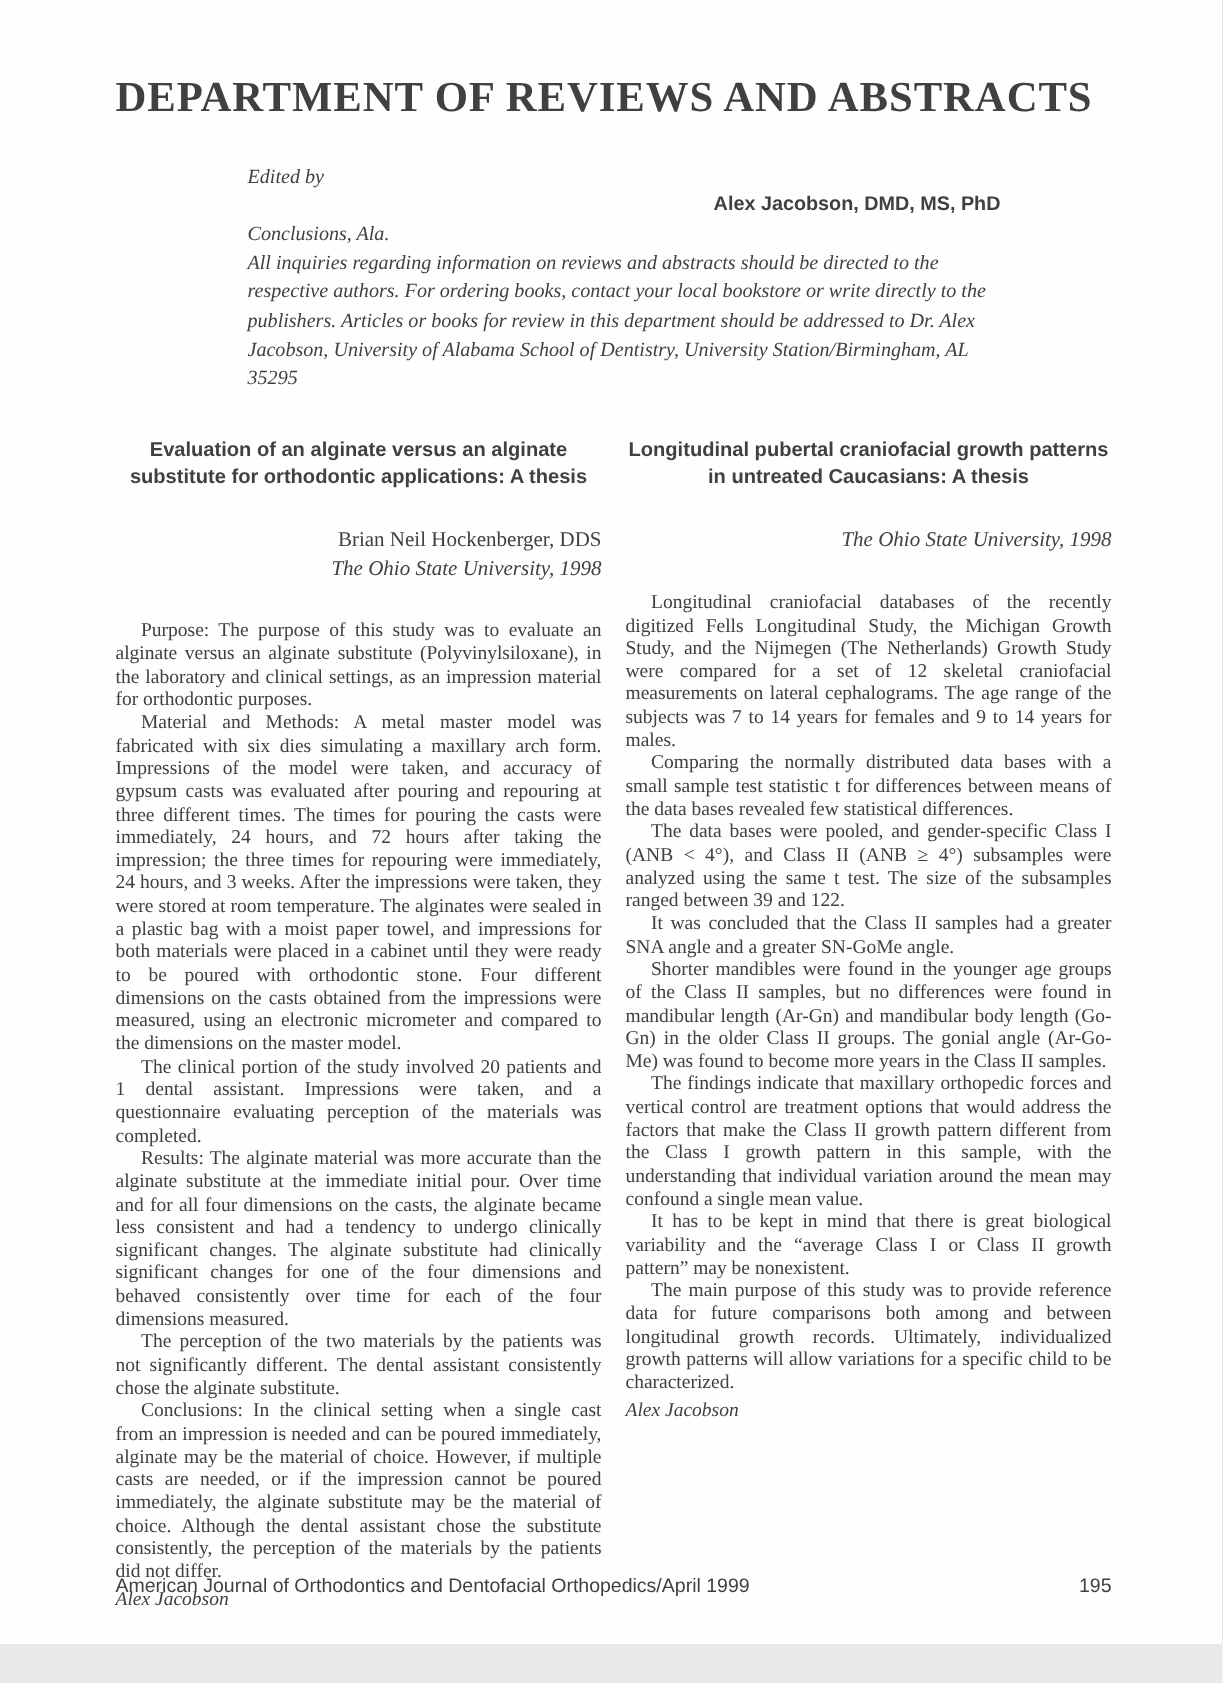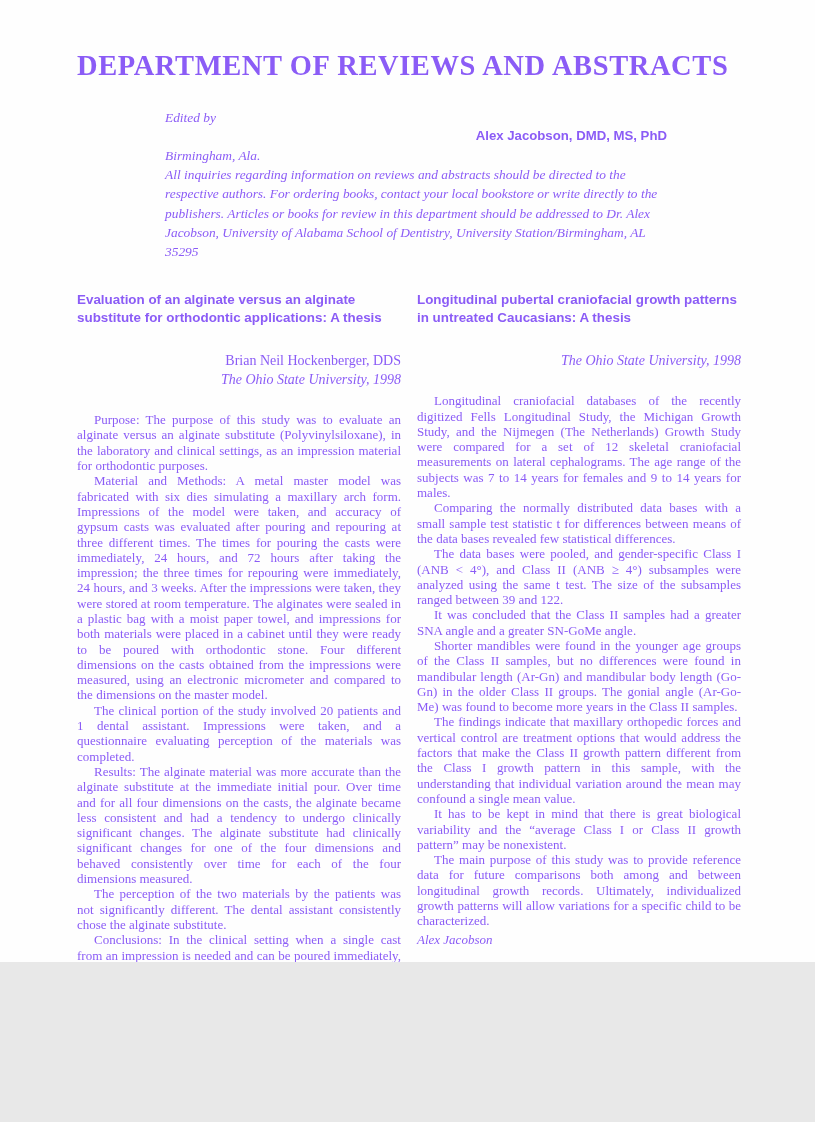--- a/index.html
+++ b/index.html
@@ -1,22 +1,22 @@
 <!DOCTYPE html>
 <html><head>
 <meta charset="utf-8">
 <style>
   html, body { margin: 0; padding: 0; background: #e8e8e8; }
   .page {
     position: relative;
     width: 815px;
-    height: 962px;
+    height: 1096px;
     margin: 0 auto;
     background: #fefefe;
-    color: #8b5cf6;
+    color: #404040;
     font-family: "Liberation Serif", serif;
     overflow: hidden;
     box-shadow: 0 0 4px rgba(0,0,0,.25);
   }
   .content { padding: 50px 74px 0 77px; }
 
   .main-title {
     font-family: "Liberation Serif", serif;
     font-size: 28.5px;
     font-weight: bold;
@@ -44,20 +44,21 @@
 
   .columns { display: flex; gap: 16px; margin-top: 30px; }
   .col { width: 324px; }
 
   .article-title {
     font-family: "Liberation Sans", sans-serif;
     font-weight: bold;
     font-size: 13.4px;
     line-height: 1.32;
     margin: 0 0 26px 0;
+    text-align: center;
   }
   .author-block { margin: 0 0 22px 24px; font-size: 14px; line-height: 1.35; text-align: right; }
   .author-name { font-style: normal; }
   .author-affiliation { font-style: italic; }
 
   .abstract p {
     margin: 0;
     text-indent: 17px;
     font-size: 13px;
     line-height: 15.3px;
@@ -87,21 +88,21 @@
 <body>
 
 <div class="page">
   <div class="content">
 
     <h1 class="main-title">DEPARTMENT OF REVIEWS AND ABSTRACTS</h1>
 
     <div class="editor-block">
       <div class="edited-by">Edited by</div>
       <div class="editor-name">Alex Jacobson, DMD, MS, PhD</div>
-      <div class="editor-location">Birmingham, Ala.</div>
+      <div class="editor-location">Conclusions, Ala.</div>
       <div class="editor-note">All inquiries regarding information on reviews and abstracts should be directed to the respective authors. For ordering books, contact your local bookstore or write directly to the publishers. Articles or books for review in this department should be addressed to Dr. Alex Jacobson, University of Alabama School of Dentistry, University Station/Birmingham, AL 35295</div>
     </div>
 
     <div class="columns">
 
       <div class="col">
         <h2 class="article-title">Evaluation of an alginate versus an alginate substitute for orthodontic applications: A thesis</h2>
         <div class="author-block">
           <div class="author-name">Brian Neil Hockenberger, DDS</div>
           <div class="author-affiliation">The Ohio State University, 1998</div>

